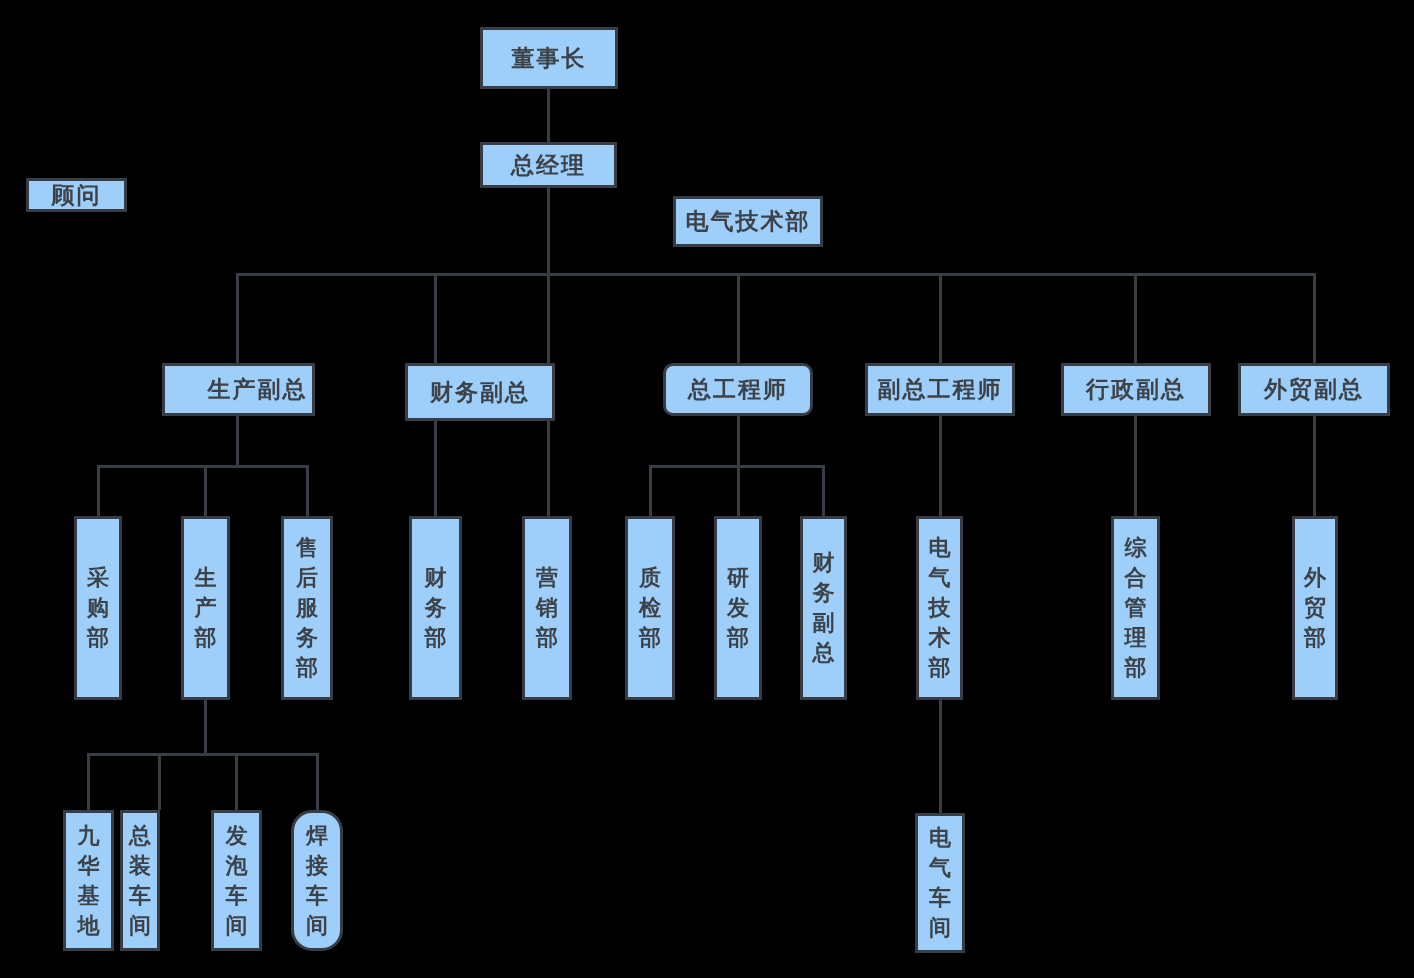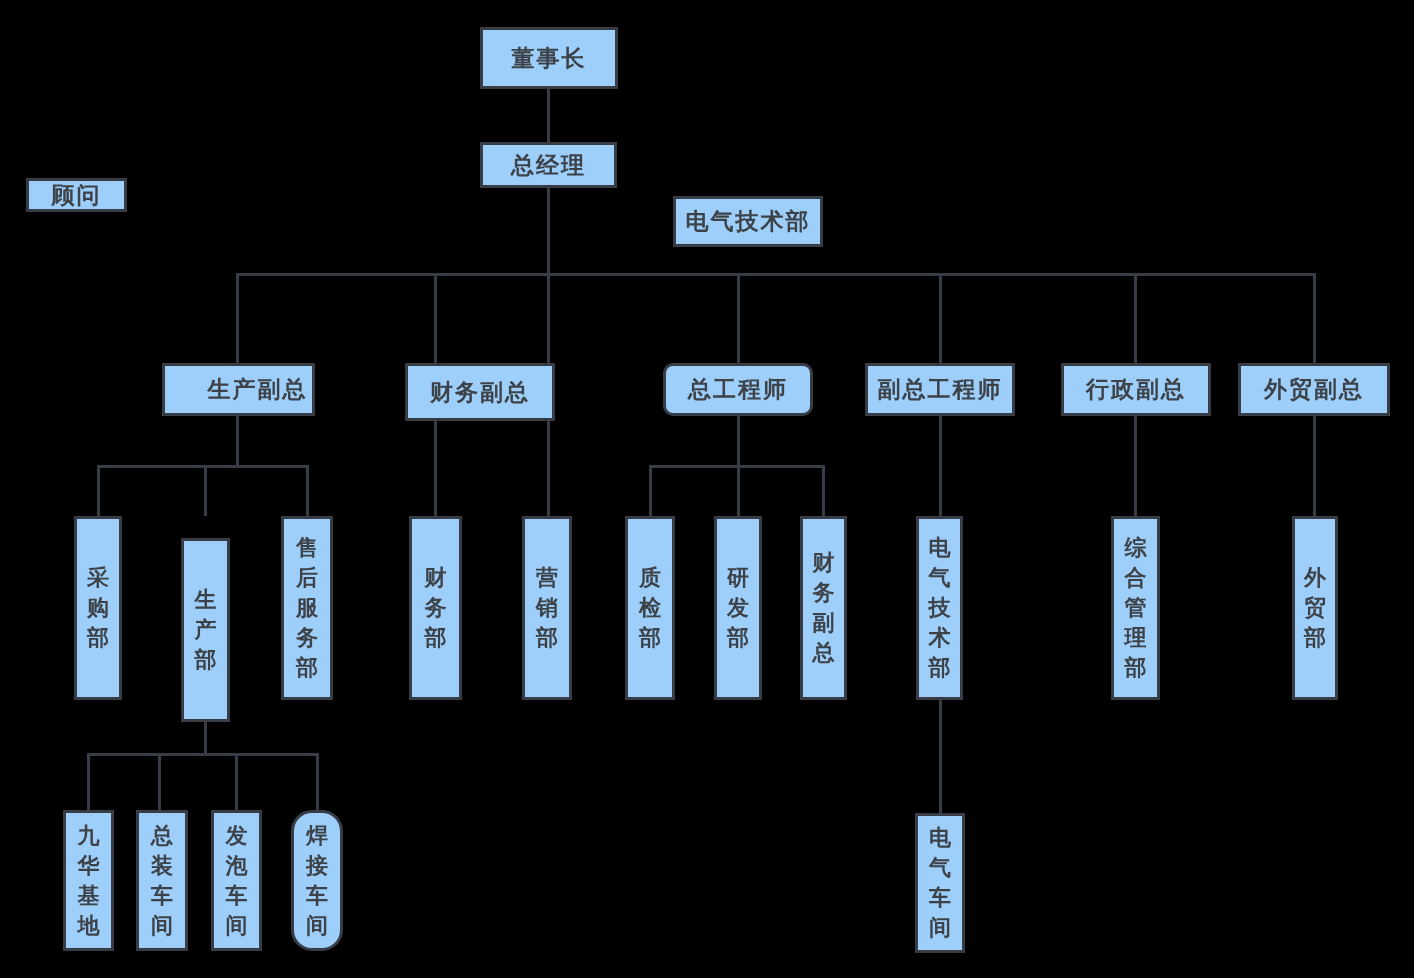--- a/index.html
+++ b/index.html
@@ -21,32 +21,32 @@
   .p-gm              {left:480px; top:142px; width:137px; height:46px;}
   .p-advisor         {left:26px;  top:178px; width:101px; height:34px;}
   .p-secretary       {left:673px; top:196px; width:150px; height:51px;}
   .p-production-vp   {left:162px; top:363px; width:153px; height:53px;padding-left:38px;}
   .p-finance-vp      {left:360px; top:363px; width:150px; height:58px;margin-left:45px;}
   .p-chief           {left:663px; top:363px; width:150px; height:53px;border-radius:10px;}
   .p-deputy          {left:865px; top:363px; width:150px; height:53px;}
   .p-admin-vp        {left:1061px;top:363px; width:150px; height:53px;}
   .p-foreign-vp      {left:1238px;top:363px; width:152px; height:53px;}
   .p-purchasing      {left:74px;  top:516px; width:48px;  height:184px;}
-  .p-production-dept {left:181px; top:516px; width:49px;  height:184px;margin-top:22px;}
+  .p-production-dept {left:181px; top:516px; width:49px;  height:184px;}
   .p-after-sales     {left:281px; top:516px; width:52px;  height:184px;}
   .p-finance-dept    {left:409px; top:516px; width:53px;  height:184px;}
   .p-marketing       {left:522px; top:516px; width:50px;  height:184px;}
   .p-quality         {left:625px; top:516px; width:50px;  height:184px;}
   .p-rnd             {left:714px; top:516px; width:48px;  height:184px;}
   .p-mech            {left:800px; top:516px; width:47px;  height:184px;}
   .p-elec-tech       {left:916px; top:516px; width:47px;  height:184px;}
   .p-general-mgmt    {left:1111px;top:516px; width:49px;  height:184px;}
   .p-foreign-dept    {left:1292px;top:516px; width:46px;  height:184px;}
   .p-jiuhua          {left:63px;  top:810px; width:51px;  height:141px;}
-  .p-assembly        {left:136px; top:810px; width:52px;  height:141px;}
+  .p-assembly        {left:120px; top:810px; width:40px;  height:141px;}
   .p-foaming         {left:211px; top:810px; width:51px;  height:141px;}
   .p-welding         {left:291px; top:810px; width:52px;  height:141px;border-radius:21px;}
   .p-elec-workshop   {left:915px; top:813px; width:50px;  height:140px;}
 
   
   .l-chair-gm     {left:547px; top:89px;  width:3px;    height:53px;}
   .l-gm-marketing {left:547px; top:188px; width:3px;    height:328px;}
   .l-main-h       {left:236px; top:273px; width:1080px; height:3px;}
   .l-drop-prod    {left:236px; top:273px; width:3px;    height:90px;}
   .l-drop-fin     {left:434px; top:273px; width:3px;    height:90px;}

